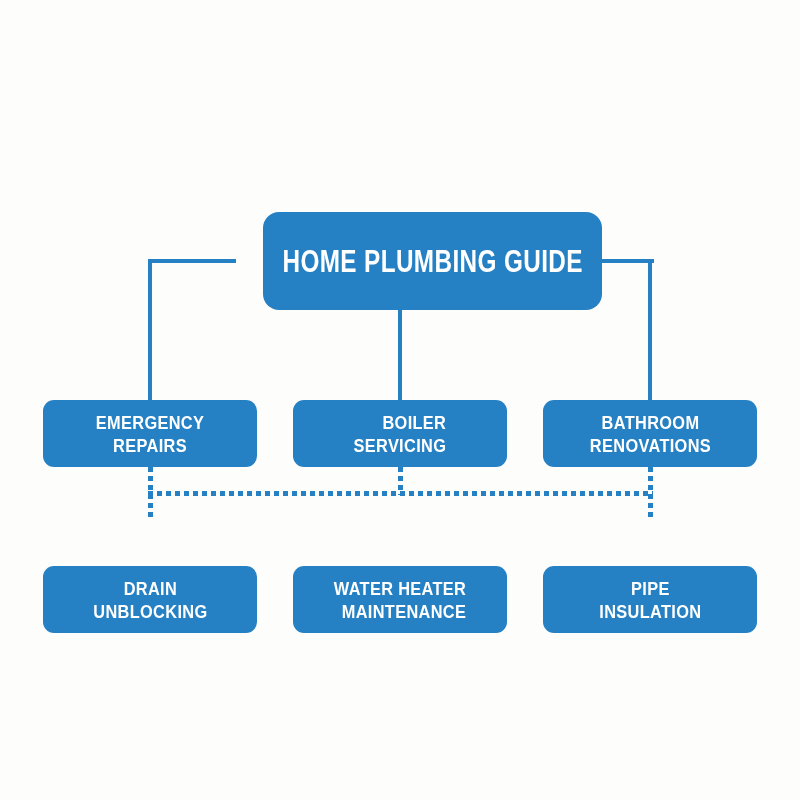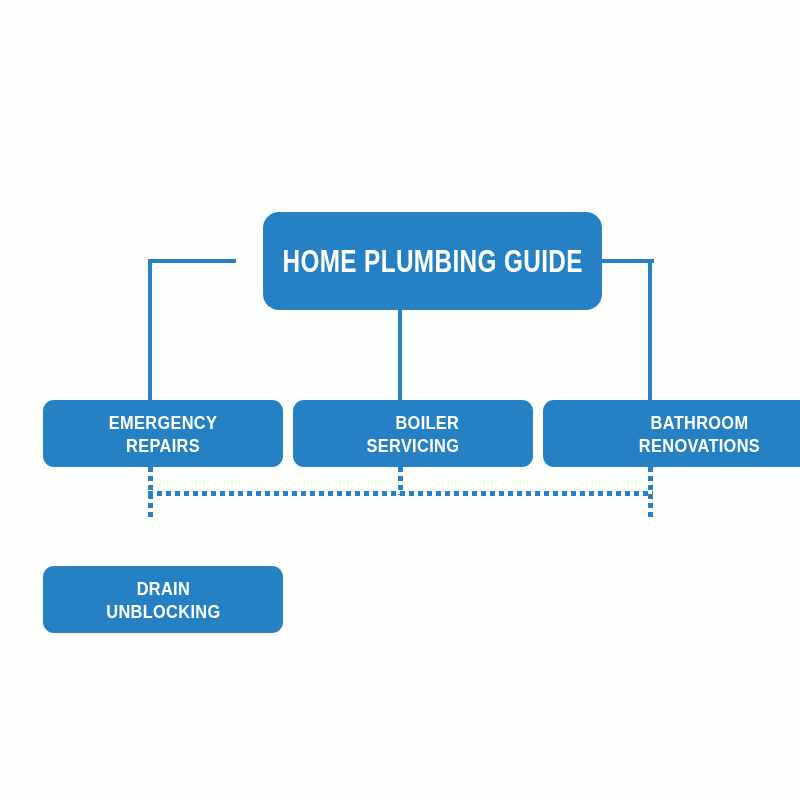--- a/index.html
+++ b/index.html
@@ -37,29 +37,29 @@
     margin-left: 32px;
   }
   .node-root .label {
     font-size: 32px;
     letter-spacing: 0.5px;
     white-space: nowrap;
     transform: scaleX(0.76);
     transform-origin: center;
   }
   .node-child {
-    width: 240px;
+    width: 214px;
     height: 67px;
     border-radius: 11px;
   }
   .row2 { top: 400px; }
   .row3 { top: 518px; margin-top: 48px; }
   .col1 { left: 43px; }
   .col2 { left: 293px; text-align: right; }
-  .col3 { left: 543px; padding-left: 36px; }
+  .col3 { left: 543px; }
   .node-child .label {
     font-size: 19px;
     line-height: 23px;
     letter-spacing: 0.4px;
     transform: scaleX(0.86);
     transform-origin: center;
   }
   .conn {
     position: absolute;
     background: #2581c4;
@@ -115,14 +115,26 @@
       <div>RENOVATIONS</div>
     </div>
   </div>
 
   <div class="node node-child row3 col1">
     <div class="label">
       <div>DRAIN</div>
       <div>UNBLOCKING</div>
     </div>
   </div>
+  <div class="node node-child row3 col2">
+    <div class="label">
+      <div>WATER HEATER</div>
+      <div>MAINTENANCE</div>
+    </div>
+  </div>
+  <div class="node node-child row3 col3">
+    <div class="label">
+      <div>PIPE</div>
+      <div>INSULATION</div>
+    </div>
+  </div>
 
 </div>
 
 </body></html>

